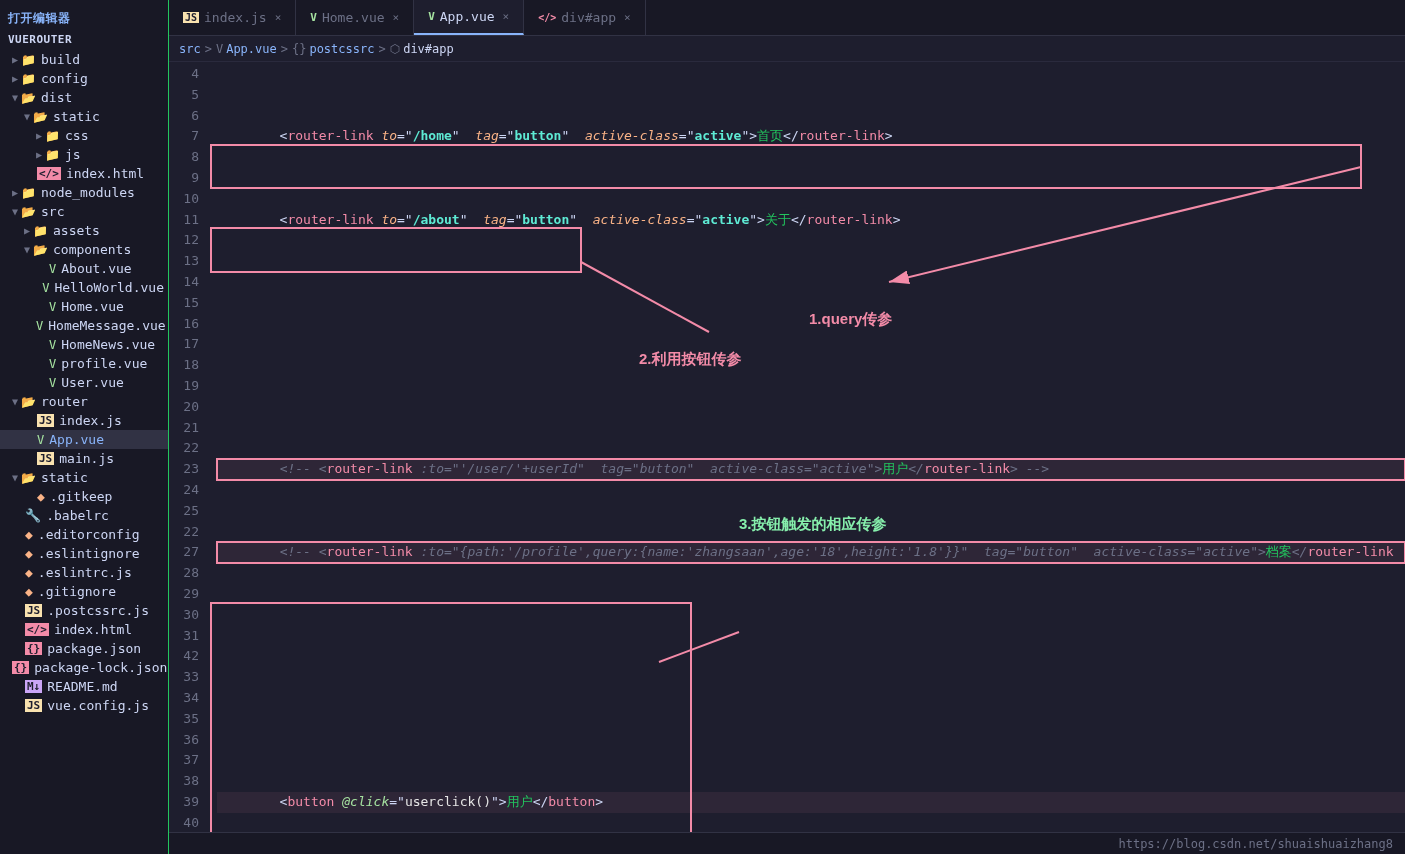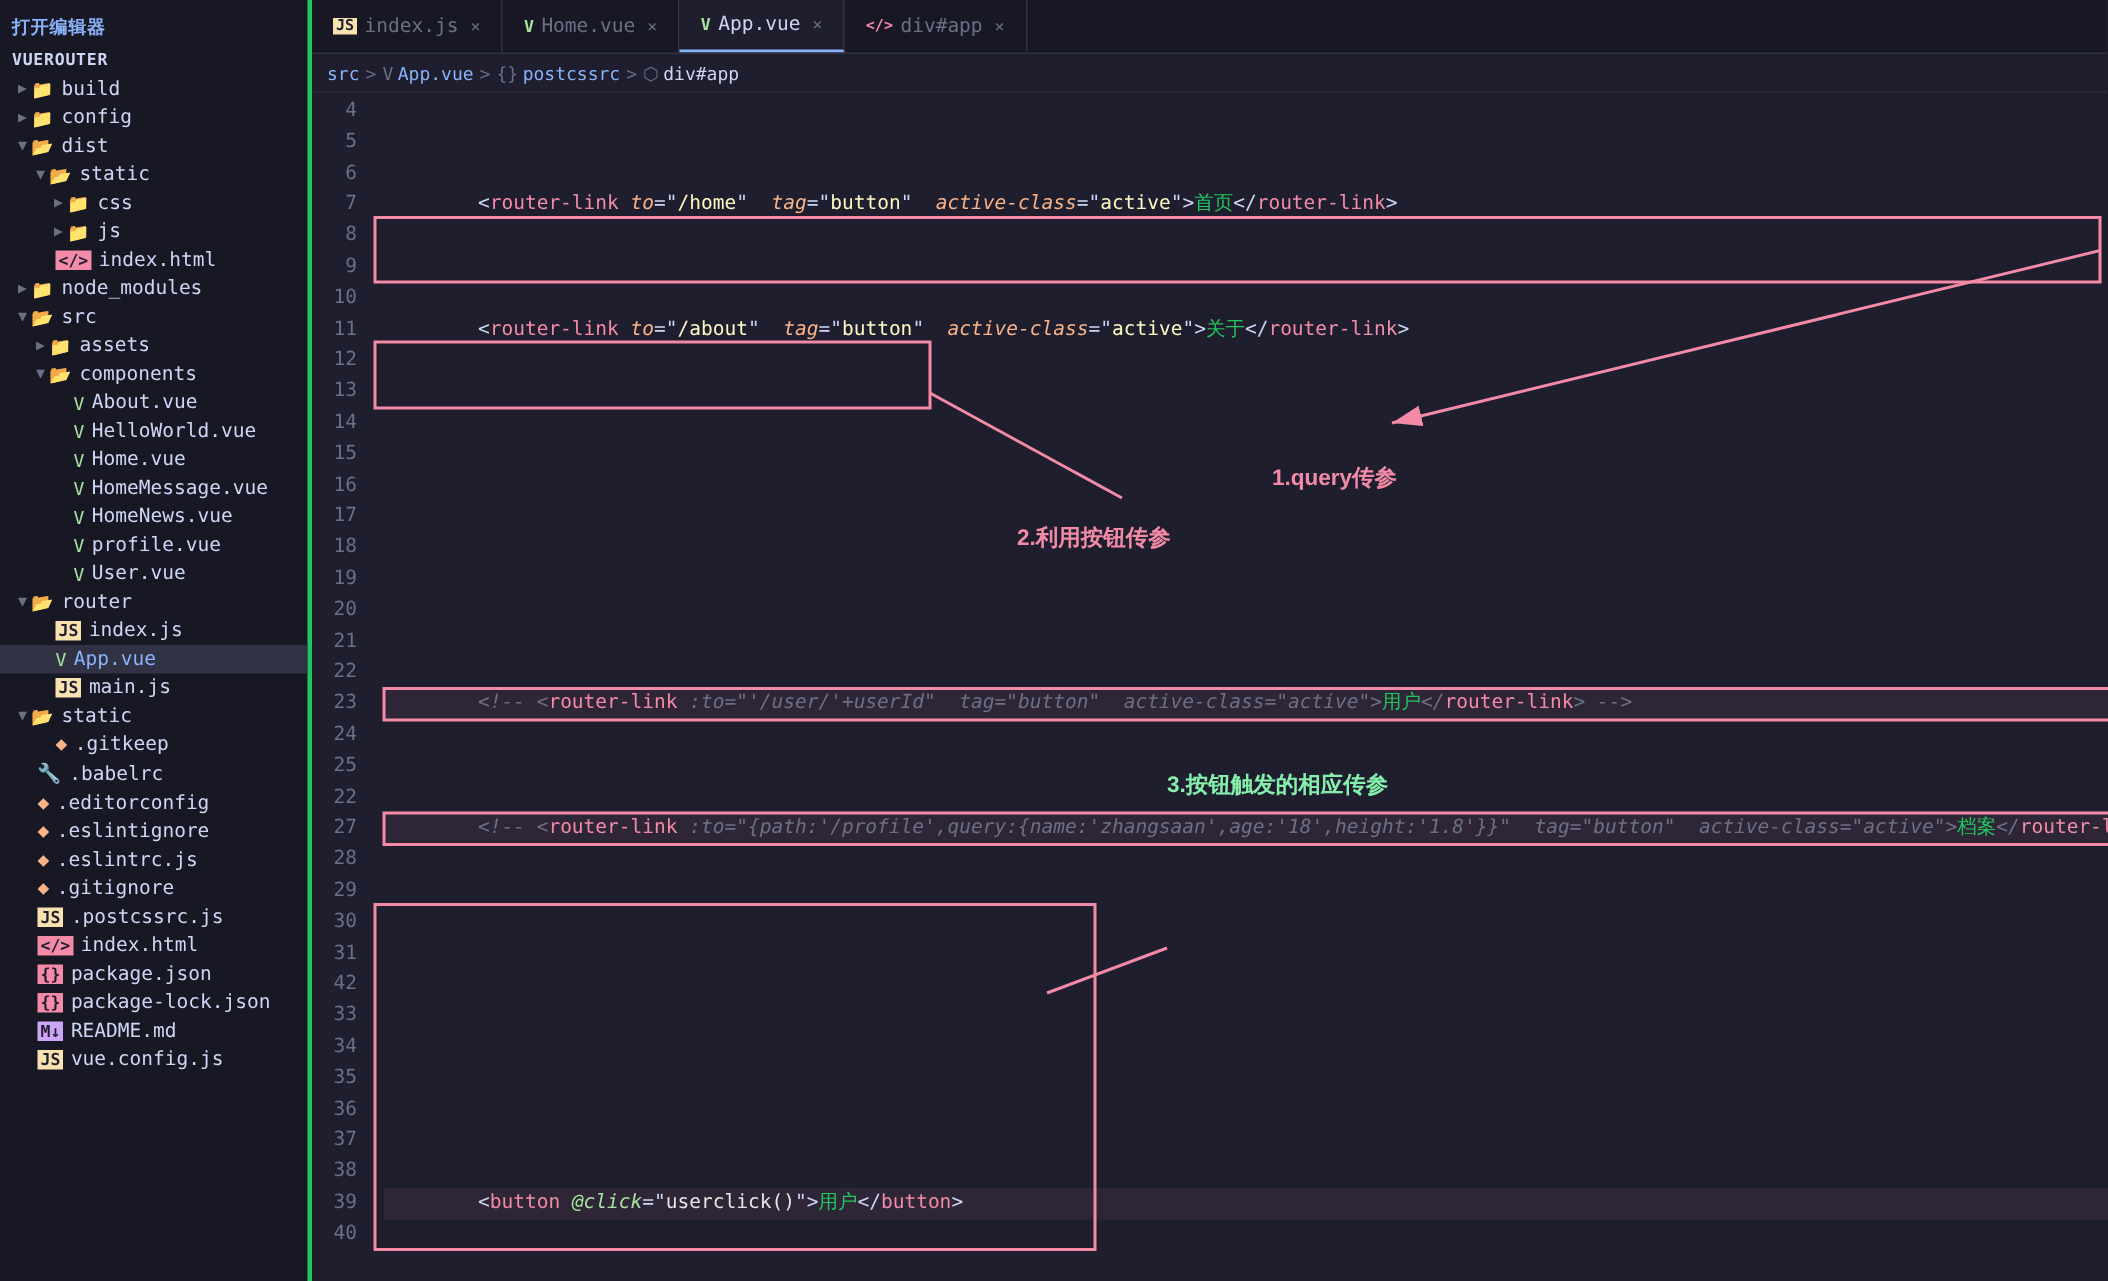--- a/index.html
+++ b/index.html
@@ -8,23 +8,23 @@
       font-family: 'Consolas', 'Monaco', monospace;
       font-size: 13px;
       display: flex;
       height: 854px;
       overflow: hidden;
       color: #cdd6f4;
     }
 
     
     #sidebar {
-      width: 208px;
+      width: 169px;
       background: #181825;
-      border-right: 3px solid #22c55e;
+      border-right: 1px solid #22c55e;
       overflow-y: auto;
       flex-shrink: 0;
       padding-top: 4px;
     }
 
     .sidebar-header {
       color: #89b4fa;
       font-size: 12px;
       font-weight: bold;
       padding: 6px 8px 4px 8px;
@@ -146,21 +146,21 @@
     .code-line {
       display: flex;
       align-items: center;
       height: 20.8px;
       position: relative;
     }
 
     
     .t-tag { color: #f38ba8; }
     .t-attr { color: #fab387; font-style: italic; }
-    .t-str { color: #fef9c3; }
+    .t-str { color: #5eead4; font-weight: bold; }
     .t-comment { color: #6c7086; font-style: italic; }
     .t-text { color: #22c55e; }
     .t-fn { color: #e5e5e5; }
     .t-event { color: #a6e3a1; font-style: italic; }
     .t-plain { color: #cdd6f4; }
 
     
     #statusbar {
       height: 22px;
       background: #181825;
@@ -603,13 +603,16 @@
 
           
           <div style="position:absolute; top:205px; left:600px; color:#f38ba8; font-size:15px; font-family:'Microsoft YaHei',sans-serif; font-weight:bold; pointer-events:none; z-index:25;margin-top:40px;">1.query传参</div>
           <div style="position:absolute; top:285px; left:430px; color:#f38ba8; font-size:15px; font-family:'Microsoft YaHei',sans-serif; font-weight:bold; pointer-events:none; z-index:25;">2.利用按钮传参</div>
           <div style="position:absolute; top:450px; left:530px; color:#86efac; font-size:15px; font-family:'Microsoft YaHei',sans-serif; font-weight:bold; pointer-events:none; z-index:25;">3.按钮触发的相应传参</div>
         </div>
       </div>
     </div>
   </div>
 
+  <div id="statusbar">
+    <span>https://blog.csdn.net/shuaishuaizhang8</span>
+  </div>
 </div>
 
 </body></html>

